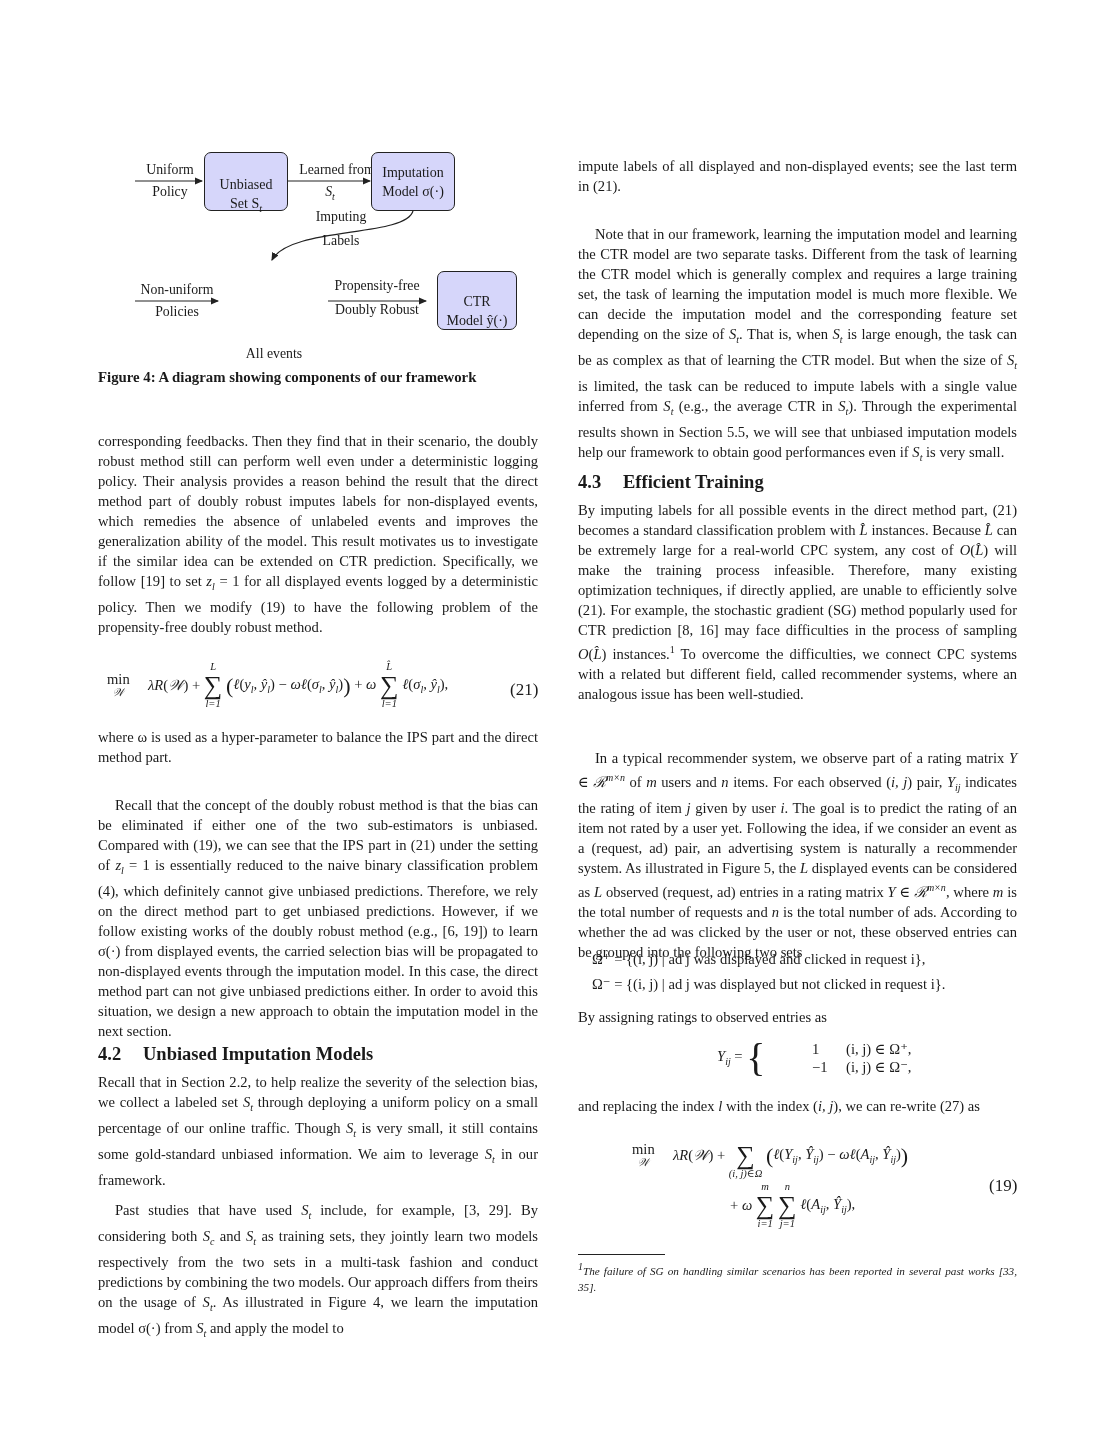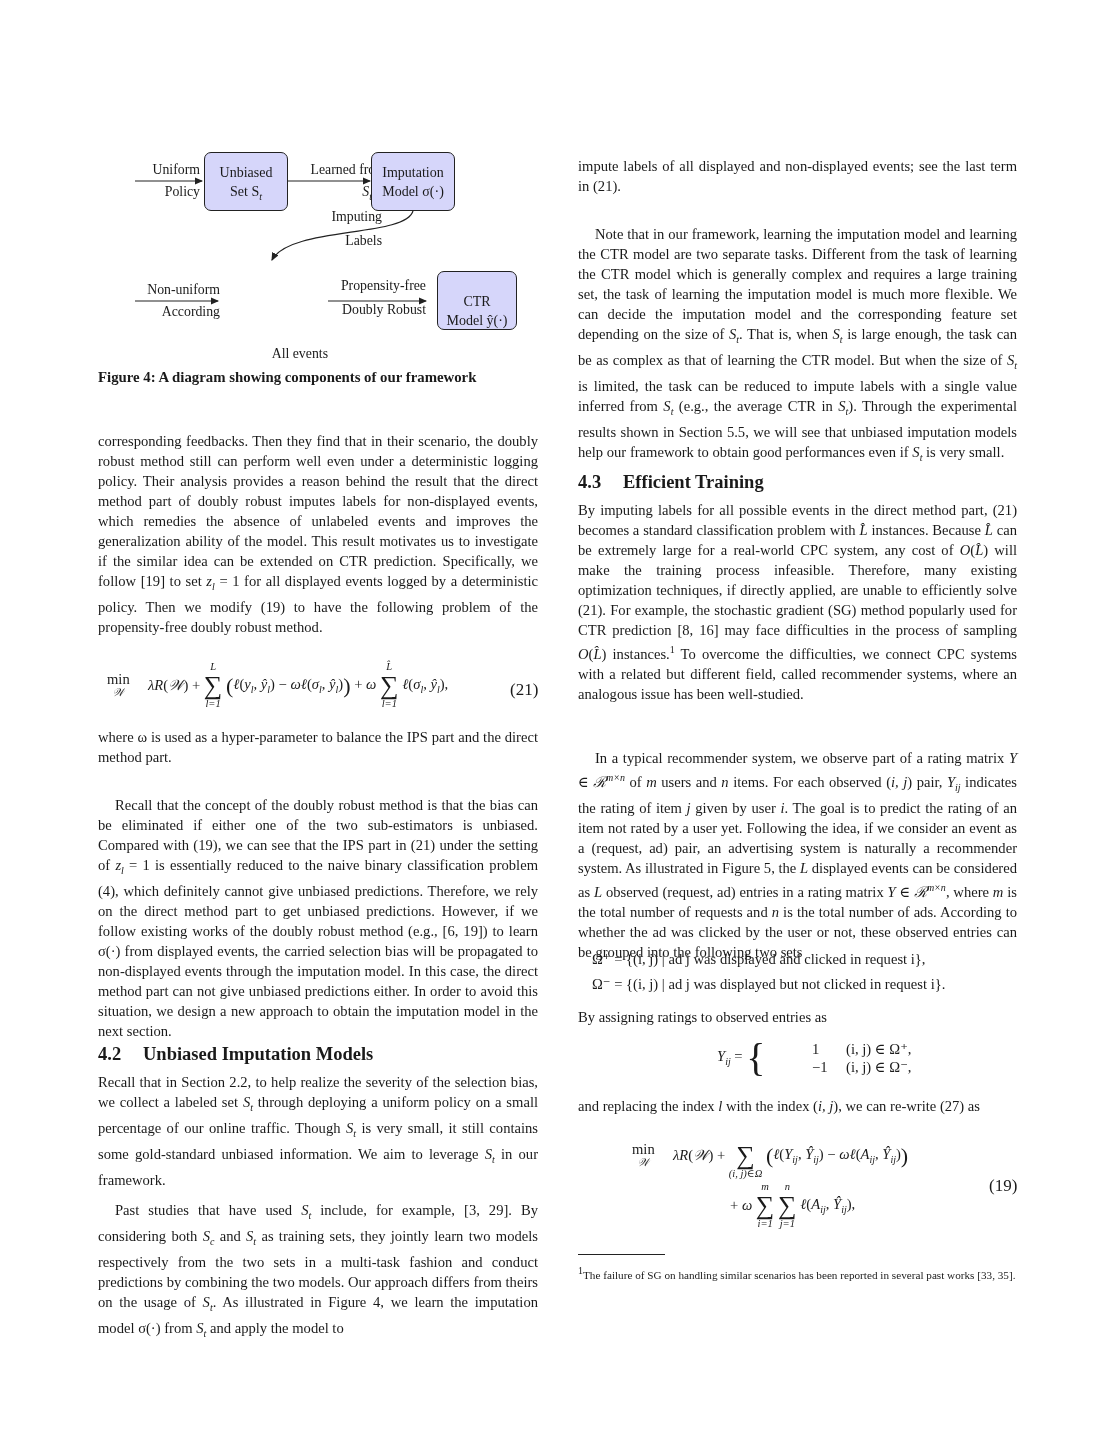--- a/index.html
+++ b/index.html
@@ -21,24 +21,24 @@
   .sumblk .lim { font-size: 10.5px; display: block; font-style: italic; }
   .minblk { display: inline-block; text-align: center; vertical-align: middle; line-height: 1.05; }
   .minblk .lim { font-size: 11px; font-style: italic; display: block; }
   .big { font-size: 22px; vertical-align: middle; }
   sub, sup { font-size: 10px; }
   .caption { position: absolute; left: 98px; top: 369px; font-weight: bold; font-size: 14.8px; }
   .diagram { position: absolute; left: 130px; top: 148px; width: 400px; height: 220px; }
   .box { position: absolute; background: #d6d6fa; border: 1.2px solid #222; border-radius: 7px;
          text-align: center; font-size: 14px; line-height: 19px; box-sizing: border-box; }
   .outer { position: absolute; background: #e6e6fb; border: 1.2px solid #222; box-sizing: border-box; }
-  .dlabel { position: absolute; font-size: 13.8px; text-align: right; white-space: nowrap; }
+  .dlabel { position: absolute; font-size: 13.8px; text-align: center; white-space: nowrap; }
   .footrule { position: absolute; left: 578px; top: 1254px; width: 87px; border-top: 1px solid #222; }
   .footnote { position: absolute; left: 578px; top: 1259px; width: 439px; font-size: 11.2px;
-              line-height: 24px; text-align: justify; }
+              line-height: 16px; text-align: justify; font-style: italic; }
   .cases { display: inline-block; vertical-align: middle; margin-left: 43px; }
   .brace { font-size: 40px; vertical-align: middle; font-weight: 100; }
 </style>
 </head>
 <body>
 
 <div class="diagram">
   <svg width="400" height="220" style="position:absolute;left:0;top:0">
     <defs>
       <marker id="ah" markerWidth="7" markerHeight="6" refX="6" refY="3" orient="auto">
@@ -48,38 +48,38 @@
     <line x1="5" y1="33" x2="72" y2="33" stroke="#222" stroke-width="1.2" marker-end="url(#ah)"></line>
     <line x1="158" y1="33" x2="240" y2="33" stroke="#222" stroke-width="1.2" marker-end="url(#ah)"></line>
     <path d="M283,63 C275,90 160,78 142,112" fill="none" stroke="#222" stroke-width="1.2" marker-end="url(#ah)"></path>
     <line x1="5" y1="153" x2="88" y2="153" stroke="#222" stroke-width="1.2" marker-end="url(#ah)"></line>
     <line x1="198" y1="153" x2="296" y2="153" stroke="#222" stroke-width="1.2" marker-end="url(#ah)"></line>
   </svg>
 
   <div class="dlabel" style="left:10px;top:14px;width:60px">Uniform</div>
   <div class="dlabel" style="left:10px;top:36px;width:60px">Policy</div>
 
-  <div class="box" style="left:74px;top:4px;width:84px;height:59px;padding-top:10px">
+  <div class="box" style="left:74px;top:4px;width:84px;height:59px;padding-top:22px">
     <span>Unbiased</span><br>
     <span><span>Set S</span><sub class="m">t</sub></span>
   </div>
 
   <div class="dlabel" style="left:158px;top:14px;width:98px">Learned from</div>
   <div class="dlabel" style="left:158px;top:36px;width:84px"><i>S</i><sub class="m">t</sub></div>
 
   <div class="box" style="left:241px;top:4px;width:84px;height:59px;padding-top:10px">
     <span>Imputation</span><br>
     <span>Model σ(·)</span>
   </div>
 
   <div class="dlabel" style="left:170px;top:61px;width:82px">Imputing</div>
   <div class="dlabel" style="left:170px;top:85px;width:82px">Labels</div>
 
   <div class="dlabel" style="left:4px;top:134px;width:86px">Non-uniform</div>
-  <div class="dlabel" style="left:4px;top:156px;width:86px">According</div>
+  <div class="dlabel" style="left:4px;top:156px;width:86px">Policies</div>
 
   <div class="dlabel" style="left:90px;top:198px;width:108px">All events</div>
 
   <div class="dlabel" style="left:198px;top:130px;width:98px">Propensity-free</div>
   <div class="dlabel" style="left:198px;top:154px;width:98px">Doubly Robust</div>
 
   <div class="box" style="left:307px;top:123px;width:80px;height:59px;padding-top:20px">
     <span>CTR</span><br>
     <span>Model ŷ(·)</span>
   </div>

